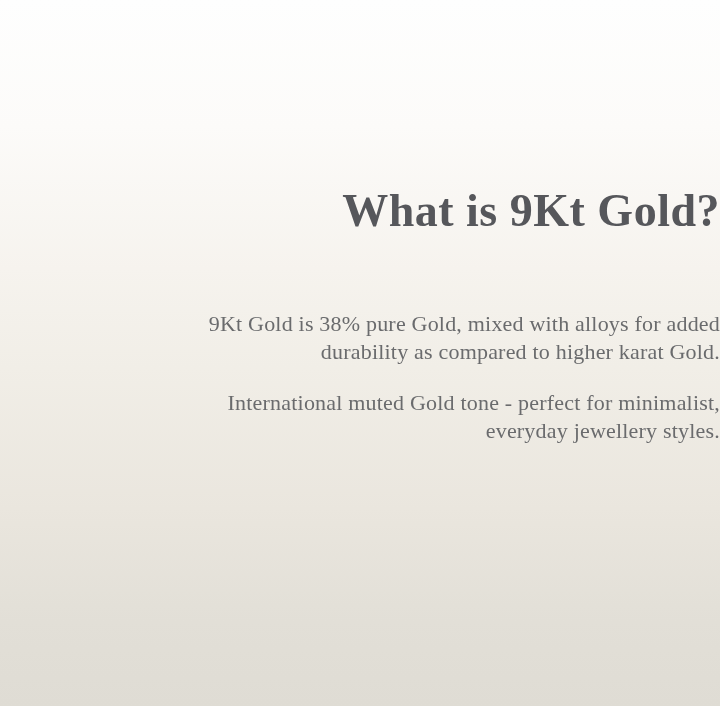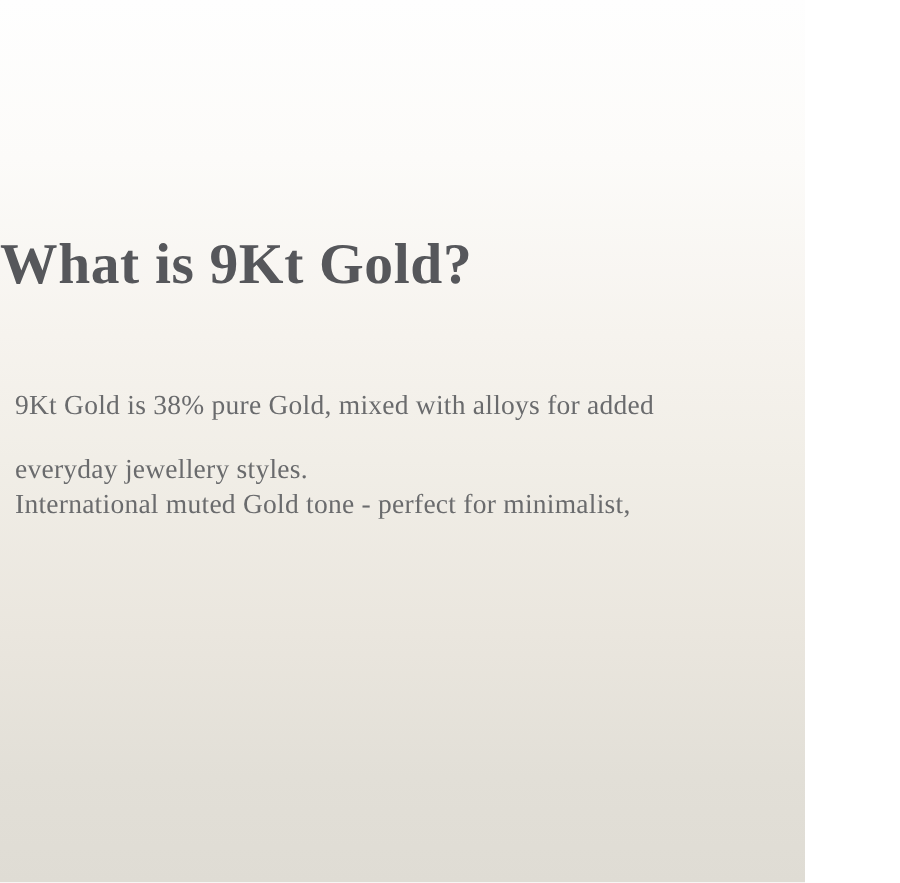--- a/index.html
+++ b/index.html
@@ -1,68 +1,69 @@
 <!DOCTYPE html>
 <html><head>
 <meta charset="utf-8">
 <style>
   html, body {
     margin: 0;
     padding: 0;
   }
   .canvas {
     position: relative;
-    width: 644px;
+    width: 720px;
     height: 706px;
     overflow: hidden;
     background: linear-gradient(180deg,
       #fefefe 0%,
       #fcfbf9 18%,
       #f6f3ee 38%,
       #f1eee7 52%,
       #eae6de 72%,
       #e2dfd7 88%,
       #dfdcd4 100%);
     font-family: "Liberation Serif", "DejaVu Serif", serif;
-    text-align: left;
+    text-align: right;
   }
   .title {
     margin: 0;
     padding-top: 183px;
     font-size: 46px;
     line-height: 1.2;
     font-weight: 600;
     letter-spacing: 0.5px;
     color: #56575b;
   }
   .body-copy {
     margin-top: 72px;
     font-size: 22px;
     line-height: 28px;
     color: #6a6b6d;
     letter-spacing: 0.2px;
   }
   .para {
-    margin: 12px;
+    margin: 0;
   }
   .para + .para {
     margin-top: 23px;
   }
   .line {
     display: block;
   }
 </style>
 </head>
 <body>
 
 <div class="canvas">
   <h1 class="title">What is 9Kt Gold?</h1>
 
   <div class="body-copy">
     <p class="para">
       <span class="line">9Kt Gold is 38% pure Gold, mixed with alloys for added</span>
+      <span class="line">durability as compared to higher karat Gold.</span>
     </p>
     <p class="para">
+      <span class="line">International muted Gold tone - perfect for minimalist,</span>
       <span class="line">everyday jewellery styles.</span>
-      <span class="line">International muted Gold tone - perfect for minimalist,</span>
     </p>
   </div>
 </div>
 
 </body></html>

